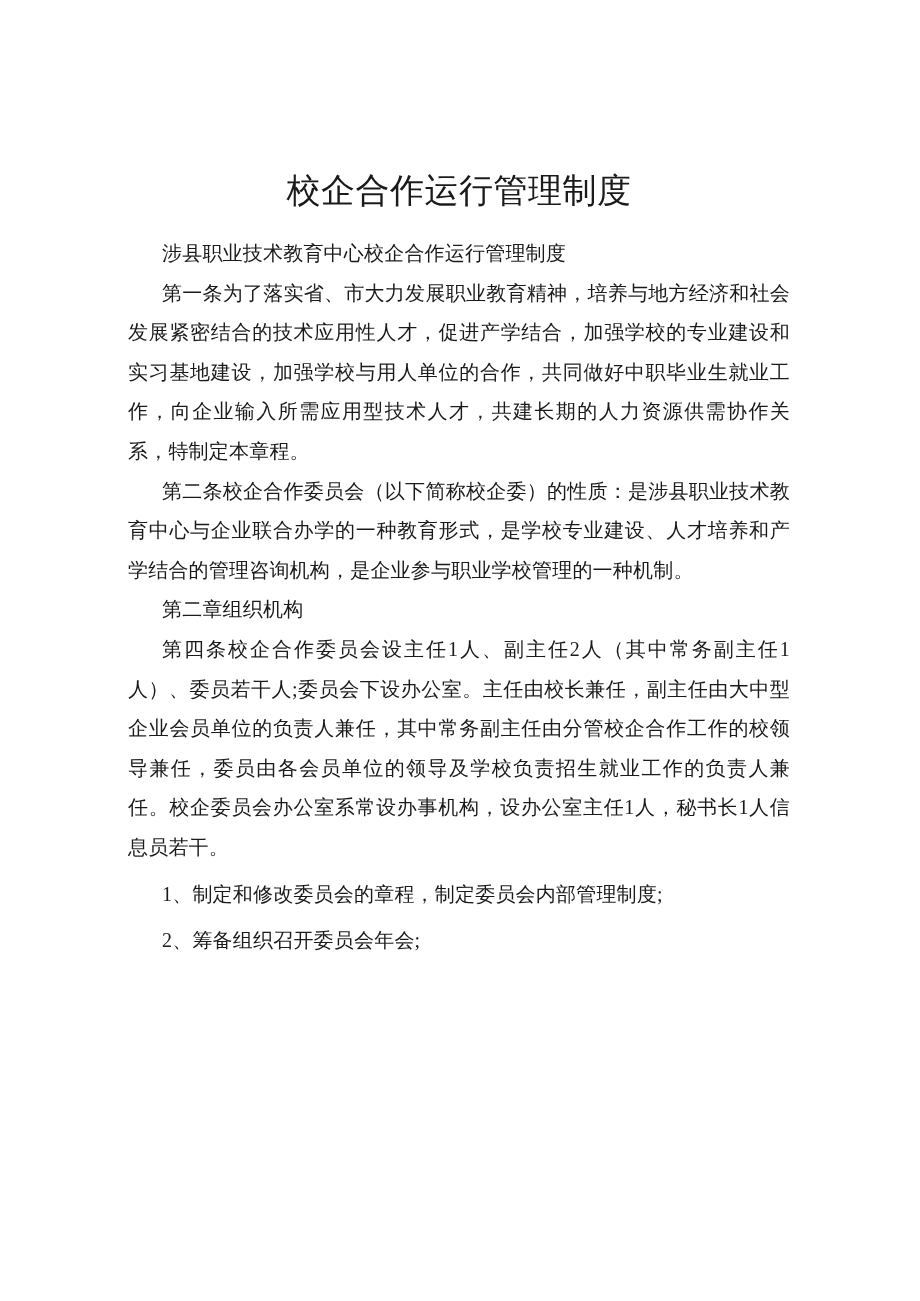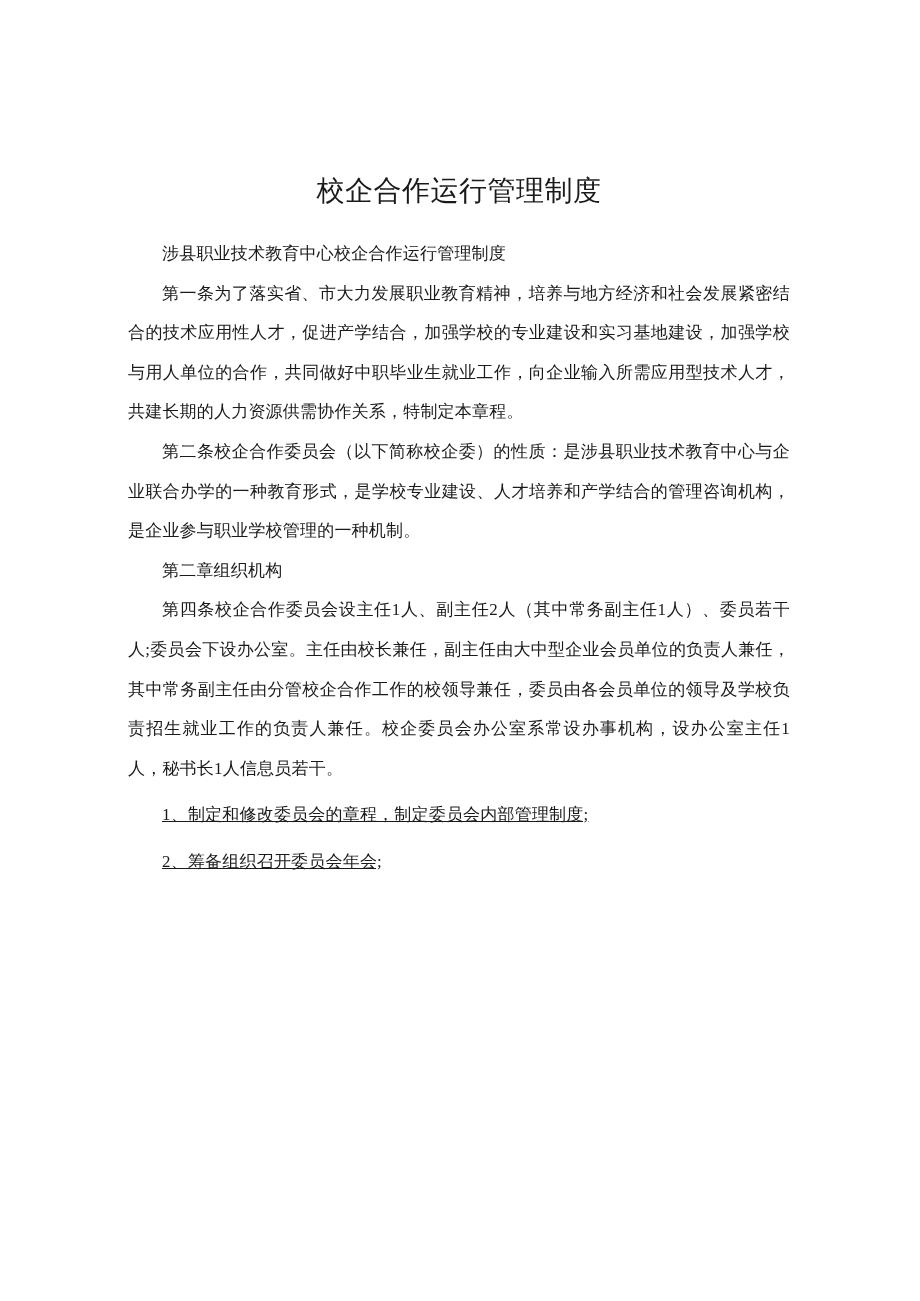--- a/index.html
+++ b/index.html
@@ -11,40 +11,39 @@
     margin: 0 auto;
     background: #ffffff;
     overflow: hidden;
     font-family: "Liberation Serif", "DejaVu Serif", serif;
     color: #1a1a1a;
   }
   .doc {
     padding: 174px 130px 0 128px;
   }
   .doc-title {
-    font-size: 28px;
+    font-size: 34px;
     line-height: 34px;
     font-weight: normal;
     text-align: center;
     letter-spacing: 0.5px;
   }
   .doc-body .para {
-    font-size: 17px;
+    font-size: 20px;
     line-height: 39.6px;
     text-align: justify;
     text-indent: 34px;
     letter-spacing: 0.2px;
     overflow-wrap: break-word;
   }
   .doc-body .para.first {
     margin-top: 26px;
   }
   .doc-body .para.list-item {
     margin-top: 7px;
-    text-decoration: underline;
   }
 </style>
 </head>
 <body>
 
 <div class="page">
   <div class="doc">
     <h1 class="doc-title">校企合作运行管理制度</h1>
     <div class="doc-body">
         <p class="para first">涉县职业技术教育中心校企合作运行管理制度</p>

